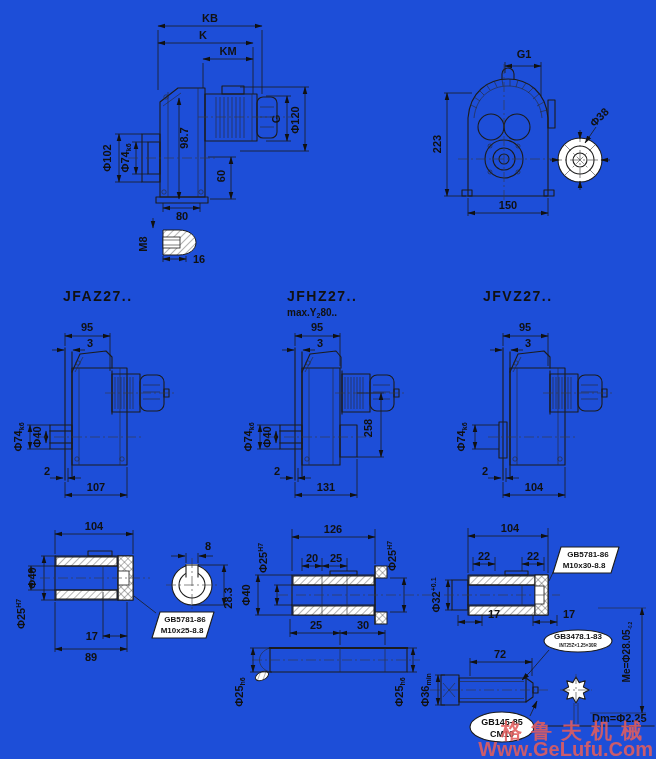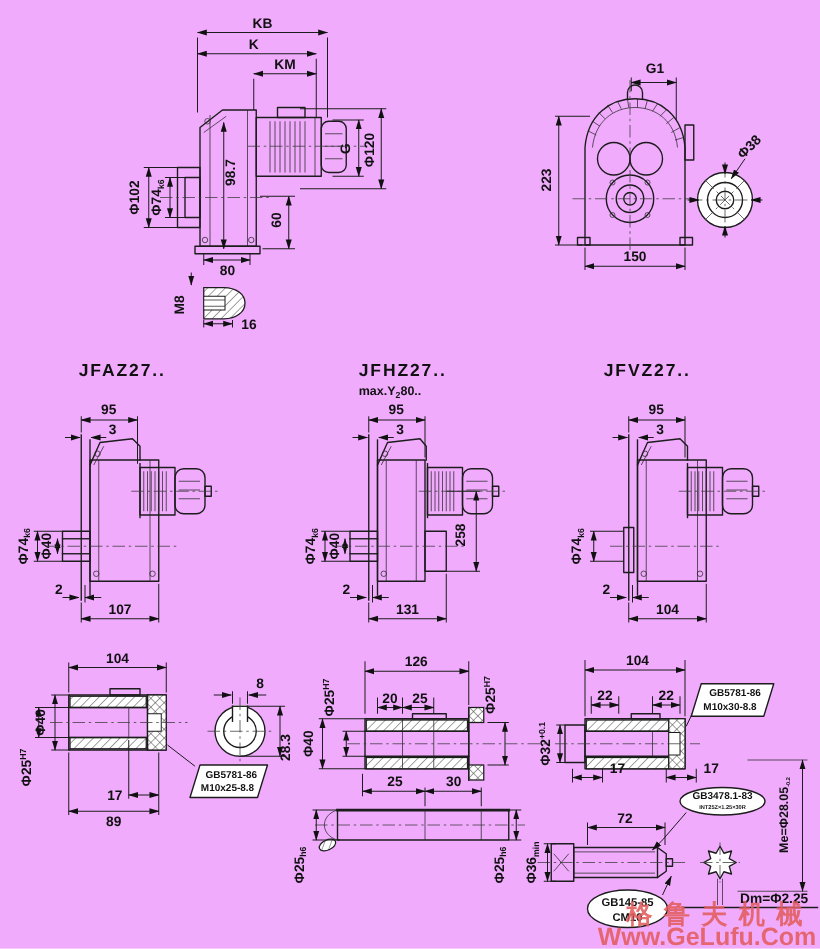--- a/index.html
+++ b/index.html
@@ -1,16 +1,16 @@
 <!DOCTYPE html>
 <html><head>
 <meta charset="utf-8">
 <style>
   html,body{margin:0;padding:0;background:#fff}
-  .sheet{position:relative;width:656px;height:759px;background:#f0abfc;overflow:hidden;font-family:"Liberation Sans",sans-serif}
+  .sheet{position:relative;width:656px;height:759px;background:#1d4ed8;overflow:hidden;font-family:"Liberation Sans",sans-serif}
   svg{display:block}
   .o{stroke:#1c1c1c;stroke-width:1.1;fill:none;stroke-linejoin:round;stroke-linecap:square}
   .of{stroke:#1c1c1c;stroke-width:1.1;fill:#fff;stroke-linejoin:round}
   .thk{stroke-width:2.2}
   .thin{stroke:#2a2a2a;stroke-width:.6;fill:none}
   .dim{stroke:#1c1c1c;stroke-width:.8;fill:none}
   .dd{marker-start:url(#arr);marker-end:url(#arr)}
   .de{marker-end:url(#arr)}
   .cl{stroke:#3a3a3a;stroke-width:.6;stroke-dasharray:10 3 2 3;fill:none}
   .hat{fill:url(#h1);stroke:#1c1c1c;stroke-width:1}

